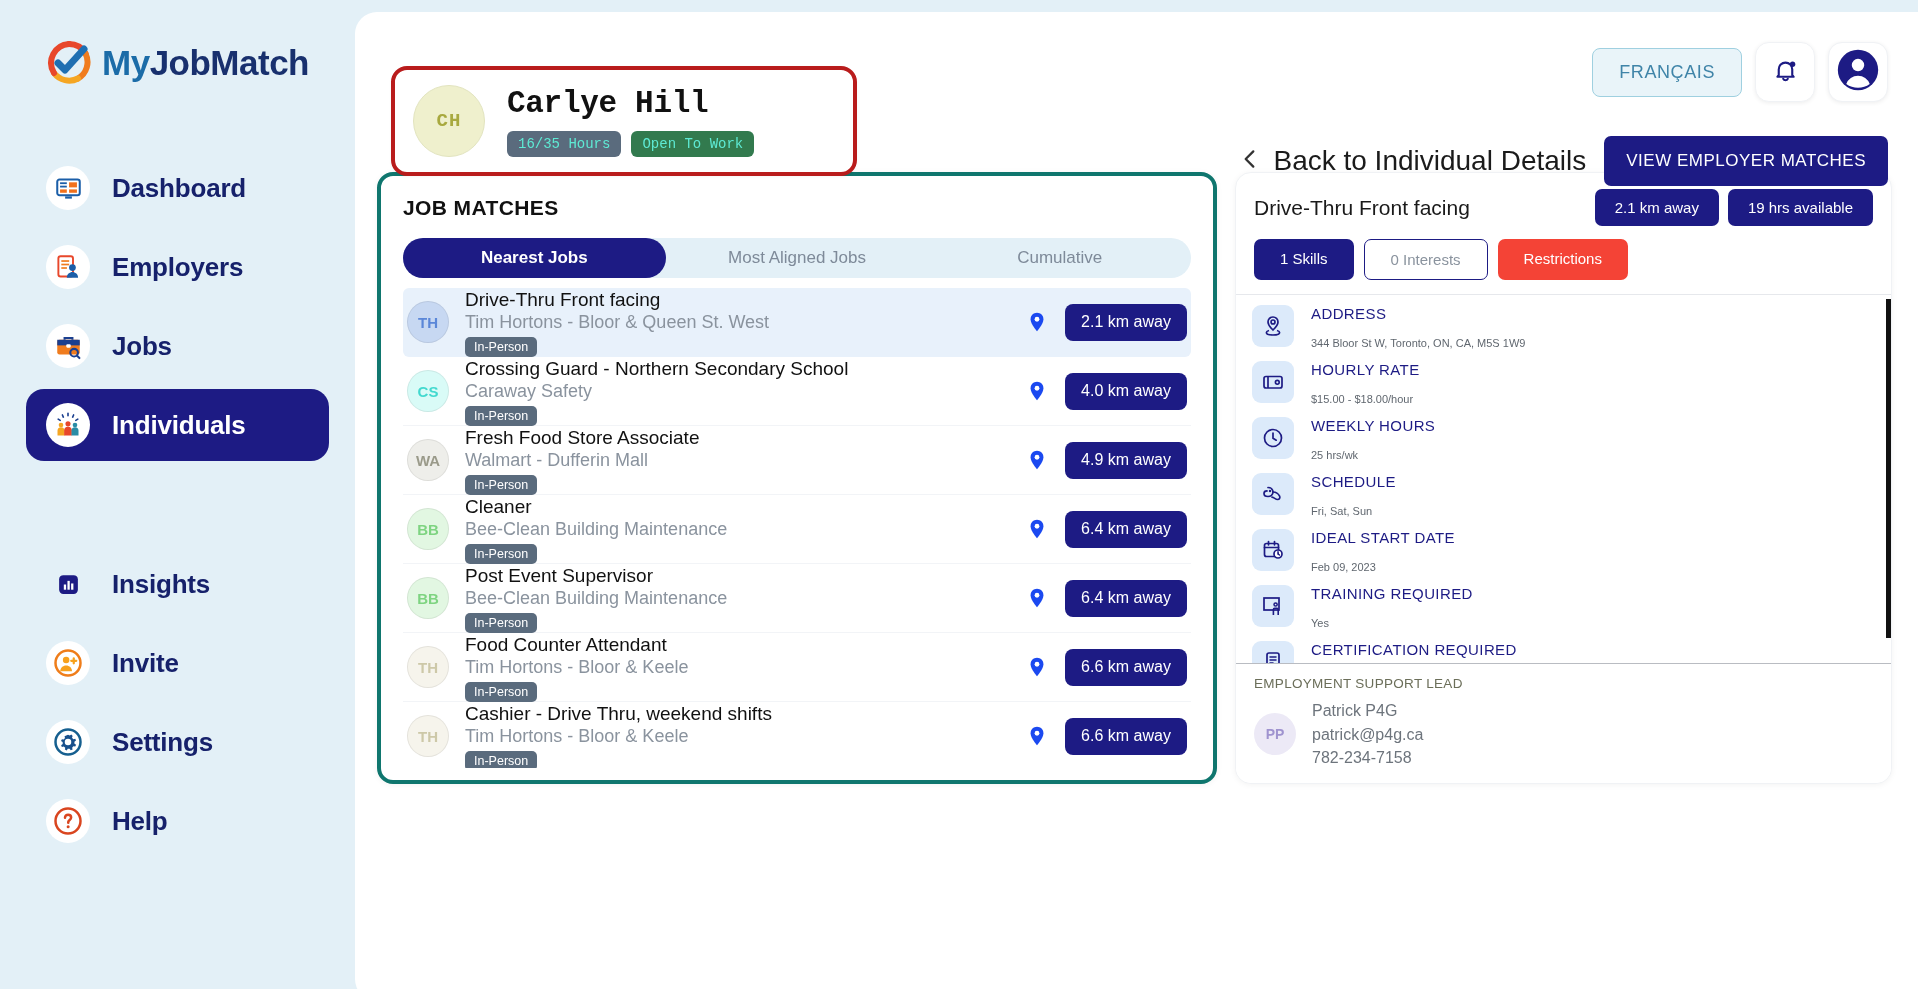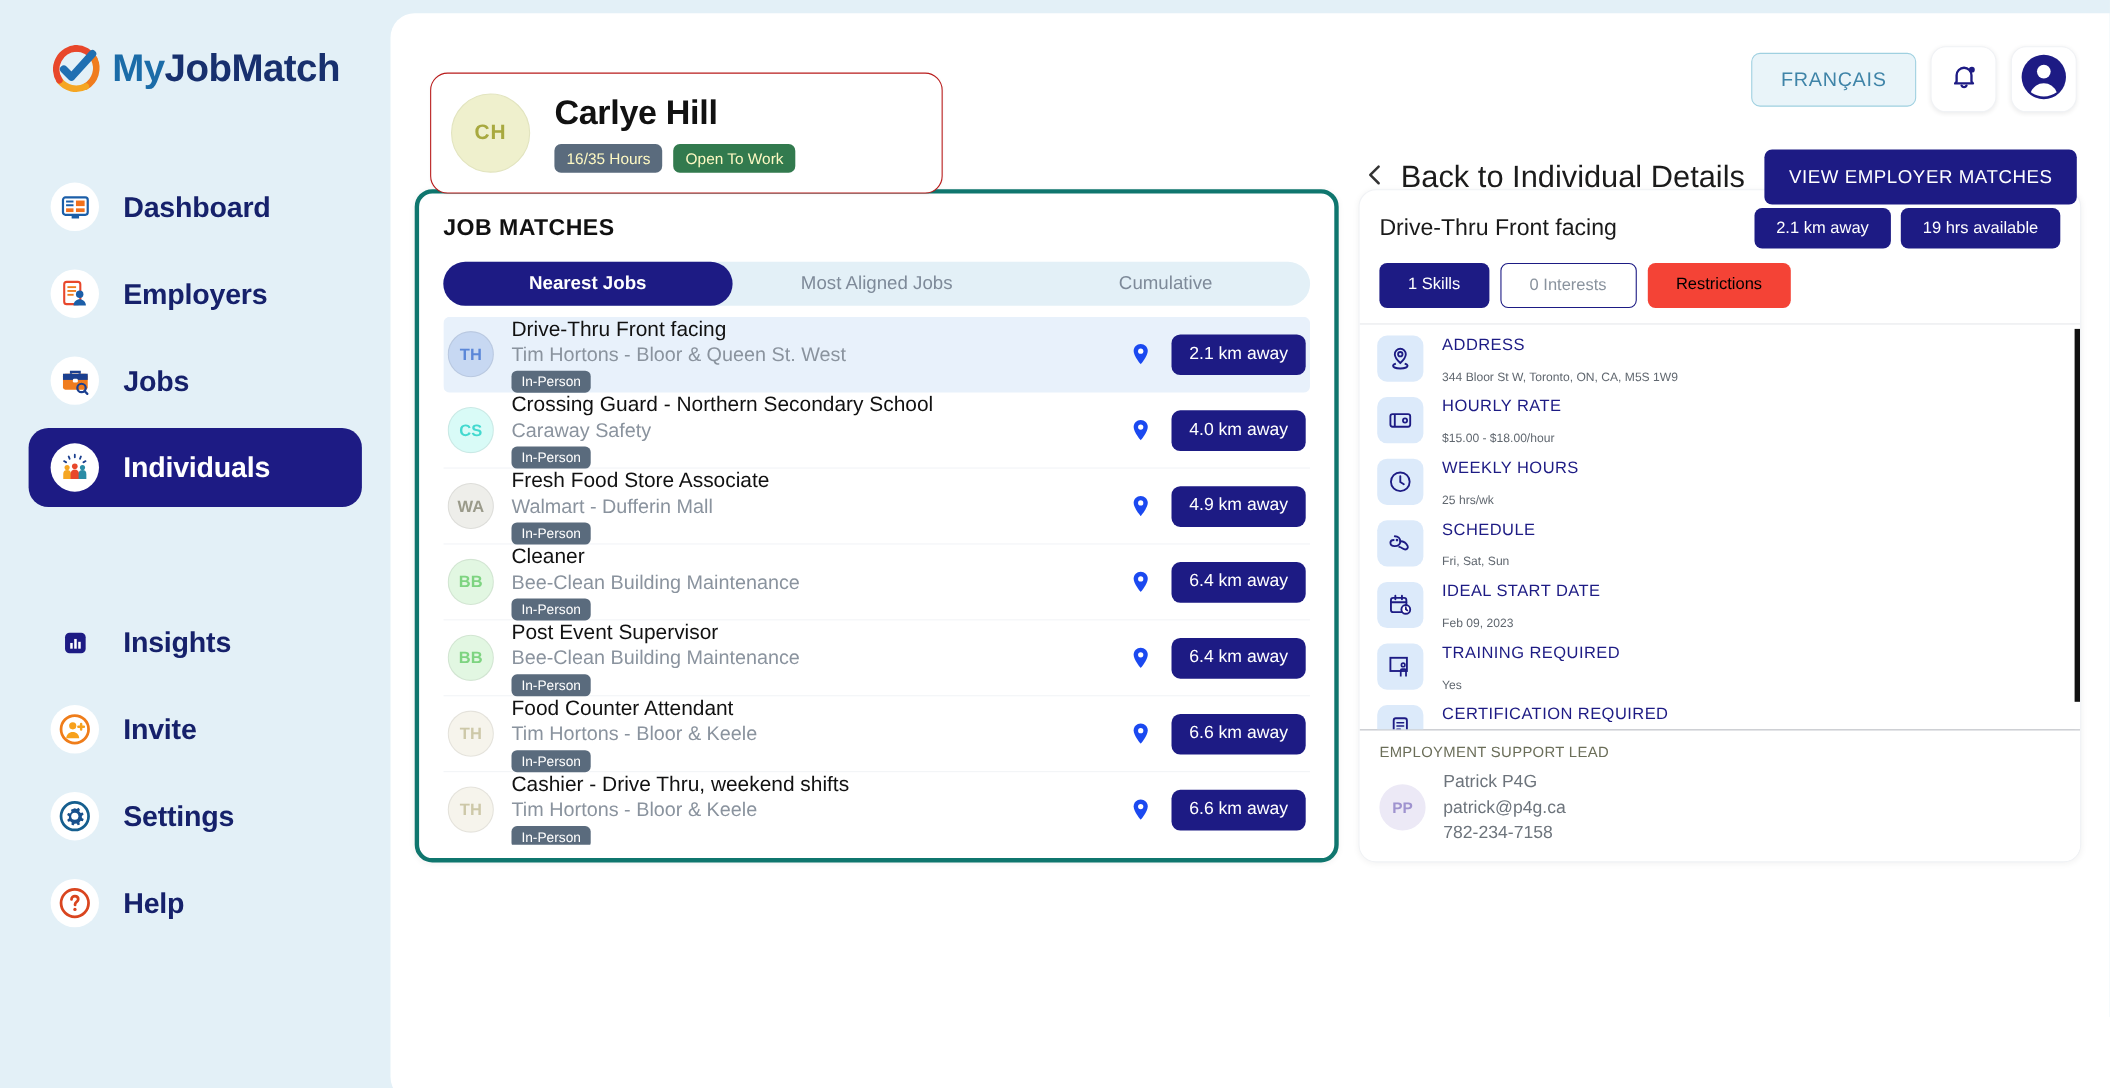--- a/index.html
+++ b/index.html
@@ -50,36 +50,37 @@
     margin: 12px 0 12px 0;
     padding: 14px 26px 0 22px;
     position: relative;
     overflow: hidden;
   }
 
   .topbar { display: flex; align-items: flex-start; height: 140px; position: relative; }
   .profile-card {
     margin-left: 14px; margin-top: 40px;
     width: 466px; height: 110px;
-    border: 1px solid #b91c1c; border-radius: 16px;
+    border: 4px solid #b91c1c; border-radius: 16px;
     background: #fff;
     display: flex; align-items: center; gap: 22px; padding: 16px 18px;
     box-shadow: 0 1px 3px rgba(0,0,0,.04);
+    font-family: Liberation Mono, monospace;
   }
   .profile-avatar {
     width: 72px; height: 72px; border-radius: 50%;
     background: #eff0cd; border: 1px solid #e2e4bf;
     display: flex; align-items: center; justify-content: center;
     font-size: 19px; font-weight: 700; color: #a8a93f; letter-spacing: 1px;
   }
   .profile-name { font-size: 31px; font-weight: 700; color: #111; letter-spacing: -0.3px; }
   .profile-badges { display: flex; gap: 10px; margin-top: 10px; }
   .badge {
     border-radius: 6px; padding: 5px 11px;
-    font-size: 14px; color: #fef9c3; font-weight: 400;
+    font-size: 14px; color: #5eead4; font-weight: 400;
   }
   .badge.hours { background: #5a6b7d; }
   .badge.open { background: #327a4e; }
 
   .topright { position: absolute; right: 4px; top: 16px; display: flex; align-items: center; gap: 13px; }
   .lang-btn {
     border: 1px solid #9fd0e0; background: #e9f4f9; color: #3f84a8;
     border-radius: 8px; font-size: 18px; letter-spacing: .6px;
     padding: 13px 26px; cursor: pointer;
   }
@@ -157,21 +158,21 @@
   .detail-head-top { display: flex; align-items: center; }
   .detail-job-title { font-size: 21px; color: #1a1a1a; flex: 1; }
   .pill-dark {
     background: #1d1b84; color: #fff; font-size: 15px; border-radius: 7px;
     padding: 10px 20px; margin-left: 9px;
   }
   .chipsrow { display: flex; gap: 10px; margin-top: 13px; }
   .chip { font-size: 15px; border-radius: 7px; padding: 11px 26px; cursor: pointer; }
   .chip.filled { background: #1d1b84; color: #fff; }
   .chip.outline { background: #fff; color: #8a939e; border: 1px solid #1d1b84; }
-  .chip.danger { background: #f44336; color: #000000; }
+  .chip.danger { background: #f44336; color: #ffffff; }
 
   .detail-scroll {
     flex: 1; overflow: hidden; position: relative;
     border-top: 1px solid #e6e8ec; border-bottom: 1px solid #b9bcc2;
     padding: 10px 0 0 16px;
   }
   .scrollbar-track { position:absolute; right: 0; top:0; width: 5px; height:100%; background:#fff; }
   .scrollbar-thumb { position:absolute; right:0; top:4px; width:5px; height:92%; background:#111; }
   .drow { display: flex; gap: 17px; align-items: flex-start; margin-bottom: 12px; }
   .drow-icon {

